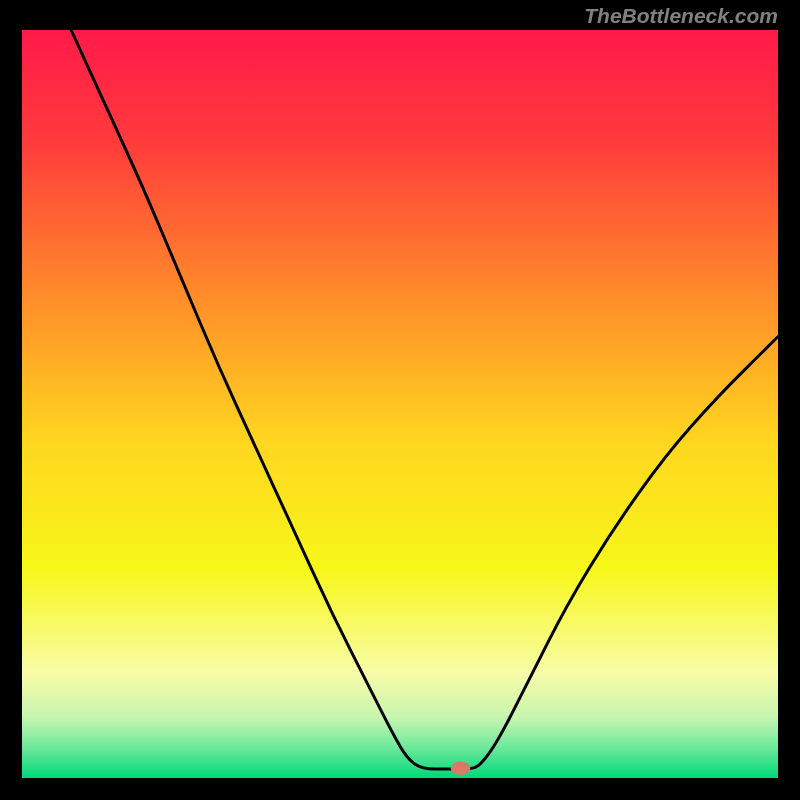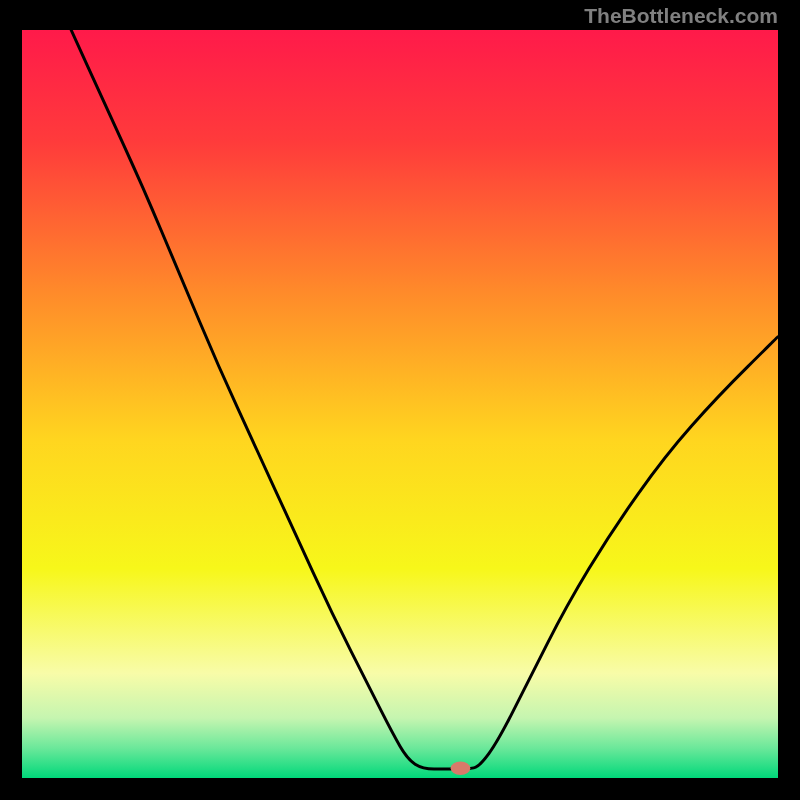--- a/index.html
+++ b/index.html
@@ -9,20 +9,21 @@
     height: 800px;
     background: #000;
     font-family: Arial, sans-serif;
     overflow: hidden;
   }
   .container {
     width: 800px;
     height: 628px;
     position: relative;
     background: #000;
+    font-style: italic;
   }
   .watermark {
     position: absolute;
     top: 4px;
     right: 22px;
     color: #808080;
     font-size: 21px;
     font-weight: bold;
     z-index: 10;
   }

